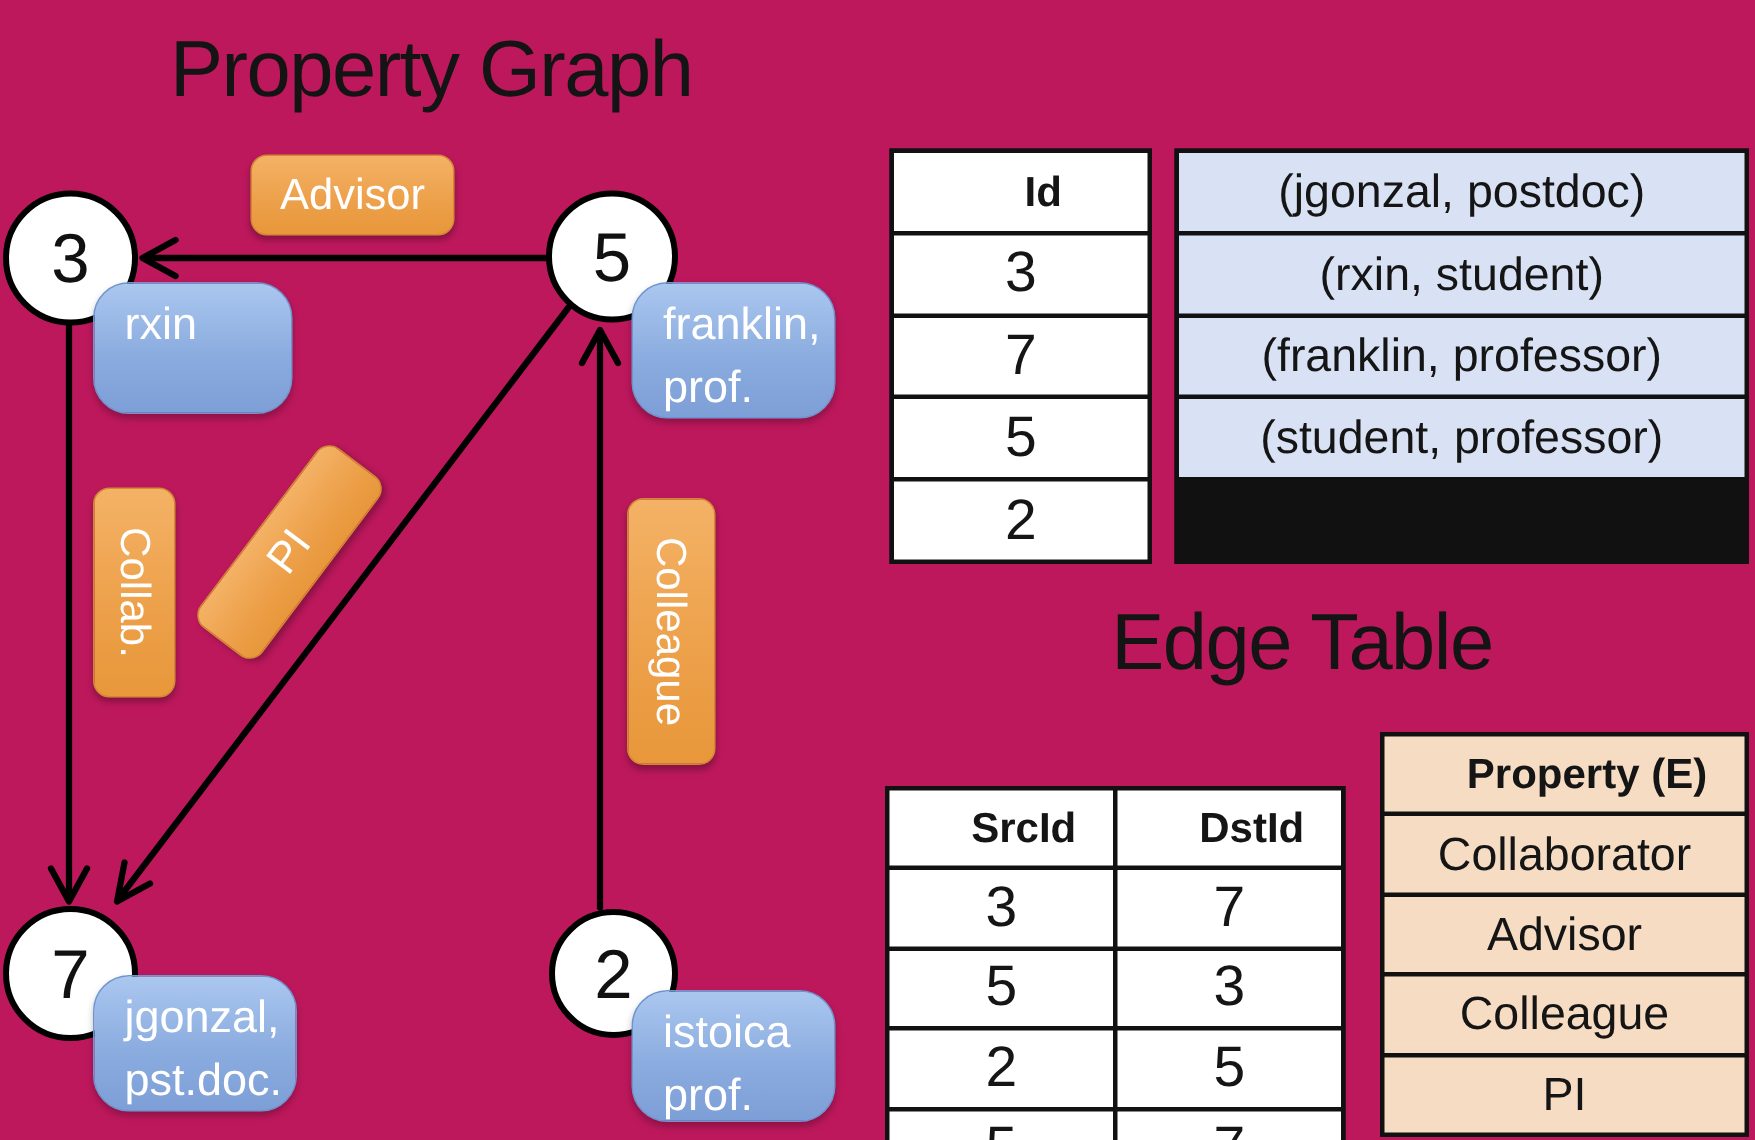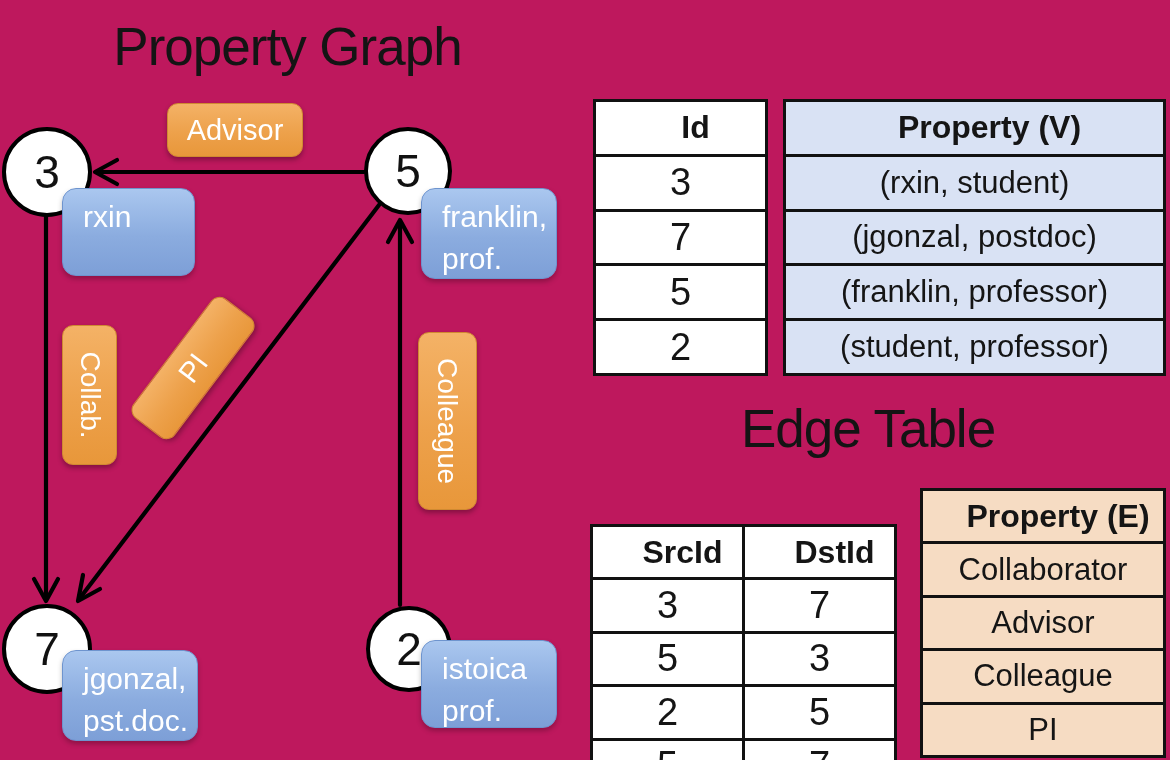--- a/index.html
+++ b/index.html
@@ -23,21 +23,21 @@
     stroke:#000; stroke-width:4.2; fill:none; stroke-linecap:round; stroke-linejoin:round;
   }
   .node {
     position:absolute; z-index:2; background:#ffffff; border:4px solid #000;
     border-radius:50%; display:flex; align-items:center; justify-content:center;
   }
   .node span { font-size:46px; color:#111; }
   .bpill {
     position:absolute; z-index:3; color:#fff;
     background:linear-gradient(180deg,#aac7ef 0%, #8bacdf 55%, #7d9fd7 100%);
-    border:1px solid #6e94ce; border-radius:14px;
+    border:1px solid #6e94ce; border-radius:24px;
     box-shadow:0 3px 5px rgba(0,0,0,0.25);
     padding:7px 0 0 20px; font-size:30px; line-height:42px;
   }
   .opill {
     position:absolute; z-index:3; color:#fff;
     background:linear-gradient(180deg,#f4b266 0%, #eda14b 55%, #e8973a 100%);
     border:1px solid #d08a31; border-radius:11px;
     box-shadow:0 3px 5px rgba(0,0,0,0.3);
     display:flex; align-items:center; justify-content:center;
     font-size:29px;
@@ -47,35 +47,35 @@
   #pill-collab   { left:62px;  top:325px; width:55px;  height:140px; }
   #pill-colleague{ left:418px; top:332px; width:59px;  height:178px; }
   #pill-pi       { left:118px; top:342px; width:150px; height:52px; transform:rotate(-53deg); }
   #node-3 { left:2px;   top:127px; width:90px; height:90px; }
   #node-5 { left:364px; top:127px; width:88px; height:88px; }
   #node-7 { left:2px;   top:604px; width:90px; height:90px; }
   #node-2 { left:366px; top:606px; width:86px; height:86px; }
   #pill-rxin     { left:62px;  top:188px; width:133px; height:88px; }
   #pill-franklin { left:421px; top:188px; width:136px; height:91px; }
   #pill-jgonzal  { left:62px;  top:650px; width:136px; height:91px; }
-  #pill-istoica  { left:421px; top:640px; width:136px; height:88px; }
+  #pill-istoica  { left:421px; top:660px; width:136px; height:88px; }
 
   
   .tbl {
     position:absolute; display:grid; gap:3px;
     background:#111; border:3px solid #111;
   }
   .cell {
     background:#ffffff; color:#151515;
     display:flex; align-items:center; justify-content:center;
     white-space:nowrap; overflow:hidden;
   }
   .cell.blue { background:#d9e2f4; }
   .cell.tan  { background:#f6dcc3; }
-  .cell.th  { font-weight:bold; font-size:32px;padding-left:30px; }
+  .cell.th  { font-weight:bold; font-size:28px;padding-left:30px; }
   .cell.num { font-size:38px; }
   .cell.txt { font-size:31px; }
   #vt-id   { left:593px; top:99px;  width:175px; height:277px; grid-template-rows:repeat(5,1fr); }
   #vt-prop { left:783px; top:99px;  width:383px; height:277px; grid-template-rows:repeat(5,1fr); }
   #et-left { left:590px; top:488px; width:307px; height:270px;
              grid-template-rows:repeat(5,1fr); grid-template-columns:1fr 1fr;margin-top:36px; }
   #et-prop { left:920px; top:488px; width:246px; height:270px; grid-template-rows:repeat(5,1fr); }
 </style>
 </head>
 <body>
@@ -140,23 +140,22 @@
 
   <div class="tbl" id="vt-id">
     <div class="cell th">Id</div>
     <div class="cell num">3</div>
     <div class="cell num">7</div>
     <div class="cell num">5</div>
     <div class="cell num">2</div>
   </div>
 
   <div class="tbl" id="vt-prop">
-    <div class="cell th blue">Property (V)</div>
+    <div class="cell txt blue">(jgonzal, postdoc)</div>
     <div class="cell txt blue">(rxin, student)</div>
-    <div class="cell txt blue">(jgonzal, postdoc)</div>
     <div class="cell txt blue">(franklin, professor)</div>
     <div class="cell txt blue">(student, professor)</div>
   </div>
 
   <div class="big-title" id="et-title">Edge Table</div>
 
   <div class="tbl" id="et-left">
     <div class="cell th">SrcId</div>
     <div class="cell th">DstId</div>
     <div class="cell num">3</div>

